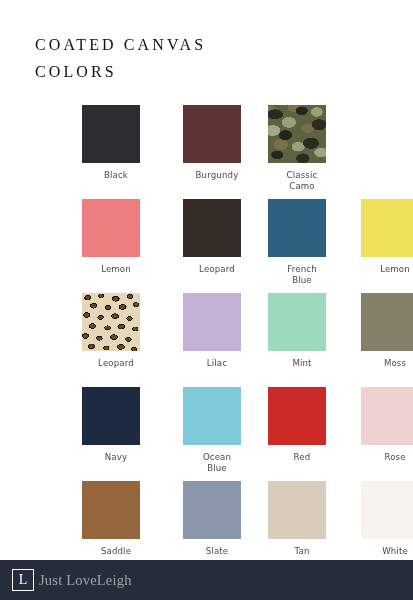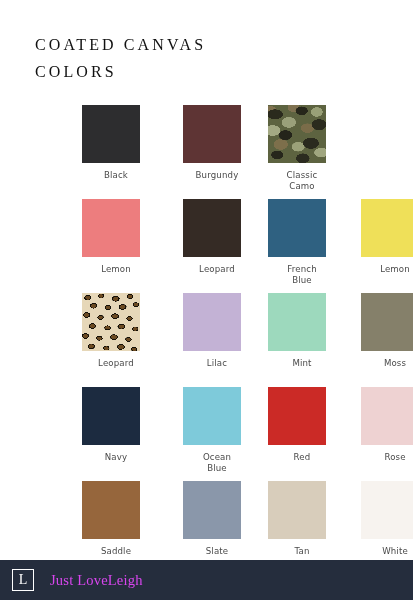--- a/index.html
+++ b/index.html
@@ -144,24 +144,24 @@
     box-sizing: border-box;
     display: flex;
     align-items: center;
     justify-content: center;
     font-family: "Liberation Serif", serif;
     font-size: 14px;
     line-height: 1;
     color: #ffffff;
   }
   #footer-brand {
-    margin-left: 16px;
+    margin-left: 5px;
     font-family: "Liberation Serif", serif;
     font-size: 14.5px;
-    color: #d946ef;
+    color: #a3a3a3;
     letter-spacing: 0.2px;
   }
 </style>
 </head>
 <body>
 
 <div id="page-title">Coated Canvas
 Colors</div>
 
 <div id="swatch-grid">

